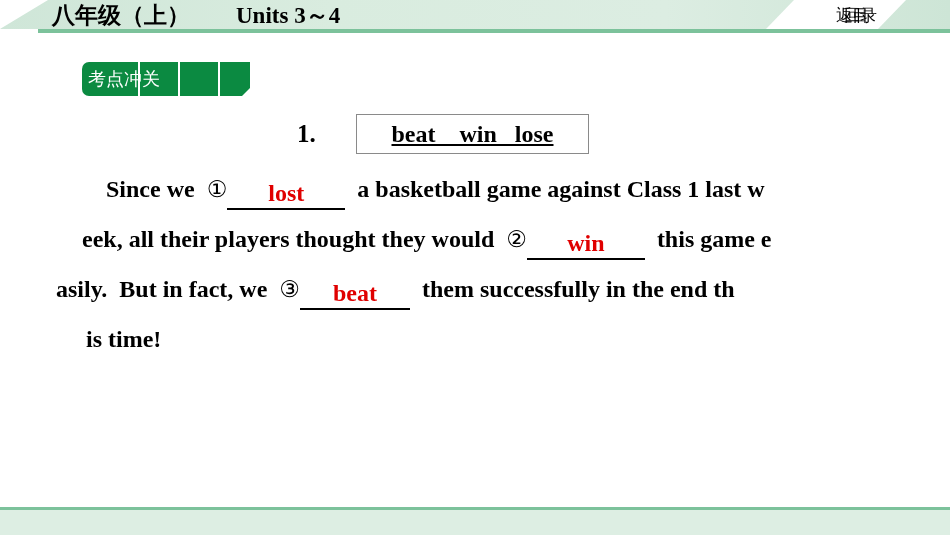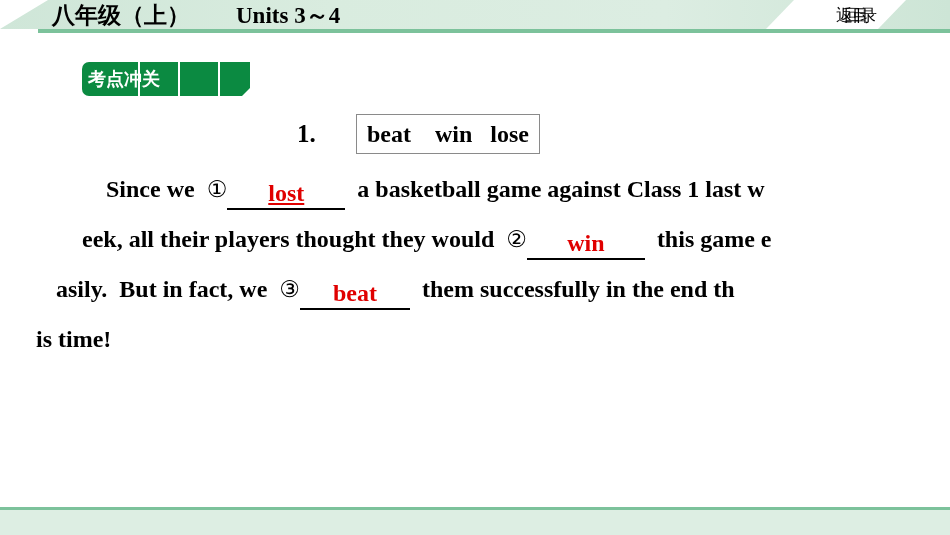--- a/index.html
+++ b/index.html
@@ -96,21 +96,21 @@
   .badge-seg.first {
     border-top-left-radius: 7px;
     border-bottom-left-radius: 7px;
   }
   .badge-text {
     position: absolute;
     left: 88px; top: 62px;
     height: 24px;
     line-height: 34px;
     font-size: 18px;
-    font-weight: bold;
+    font-weight: normal;
     color: #ffffff;
     letter-spacing: 0px;
     white-space: nowrap;
     font-family: "Liberation Sans", "DejaVu Sans", sans-serif;
   }
   .badge-tail {
     background: #0b8a41;
     height: 34px;
     width: 30px;
     clip-path: polygon(0 0, 30px 0, 30px 26px, 22px 34px, 0 34px);
@@ -126,27 +126,28 @@
   .q-num {
     position: absolute;
     left: 297px; top: 8px;
     font-size: 25px;
     font-weight: bold;
     color: #000000;
   }
   .word-box {
     position: absolute;
     left: 356px; top: 2px;
-    width: 184px;
+    width: 233px;
     height: 40px;
     border: 1.5px solid #8a8a8a;
     box-sizing: border-box;
     display: flex;
     align-items: center;
     justify-content: center;
+    text-decoration: underline;
   }
   .word-box-text {
     font-size: 24px;
     font-weight: bold;
     color: #000000;
     white-space: pre;
     letter-spacing: 0px;
   }
 
   
@@ -220,19 +221,19 @@
 <div class="badge-text">考点冲关</div>
 
 <div class="q-row">
   <div class="q-num">1.</div>
   <div class="word-box">
     <span class="word-box-text">beat    win   lose</span>
   </div>
 </div>
 
 <div class="para" id="passage">
-    <div class="line" style="padding-left: 82px;"><span class="seg">    Since we  </span><span class="circnum">①</span><span class="blank" style="width: 118px;"><span class="ans" style="color: rgb(224, 0, 0); text-decoration: underline;">lost</span></span><span class="seg">  a basketball game against Class 1 last w</span></div>
+    <div class="line" style="padding-left: 82px;"><span class="seg">    Since we  </span><span class="circnum">①</span><span class="blank" style="width: 118px;"><span class="ans" style="color: rgb(224, 0, 0);">lost</span></span><span class="seg">  a basketball game against Class 1 last w</span></div>
     <div class="line" style="padding-left: 82px;"><span class="seg">eek, all their players thought they would  </span><span class="circnum">②</span><span class="blank" style="width: 118px;"><span class="ans" style="color: rgb(224, 0, 0);">win</span></span><span class="seg">  this game e</span></div>
     <div class="line" style="padding-left: 56px;"><span class="seg">asily.  But in fact, we  </span><span class="circnum">③</span><span class="blank" style="width: 110px;"><span class="ans" style="color: rgb(224, 0, 0);">beat</span></span><span class="seg">  them successfully in the end th</span></div>
-    <div class="line" style="padding-left: 36px;"><span class="seg">is time!</span></div>
+    <div class="line" style="padding-left: 86px;"><span class="seg">is time!</span></div>
   </div>
 
 <div class="footer"></div>
 
 </body></html>

